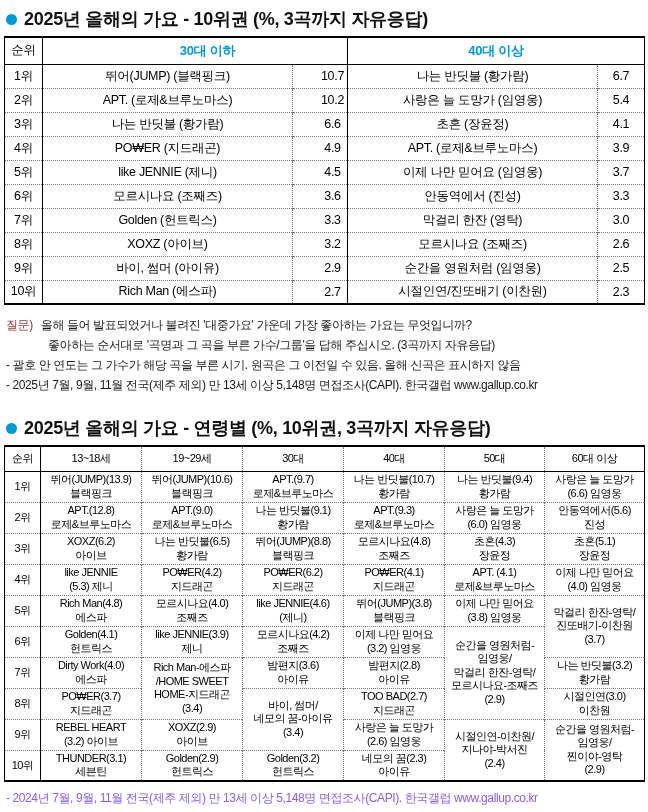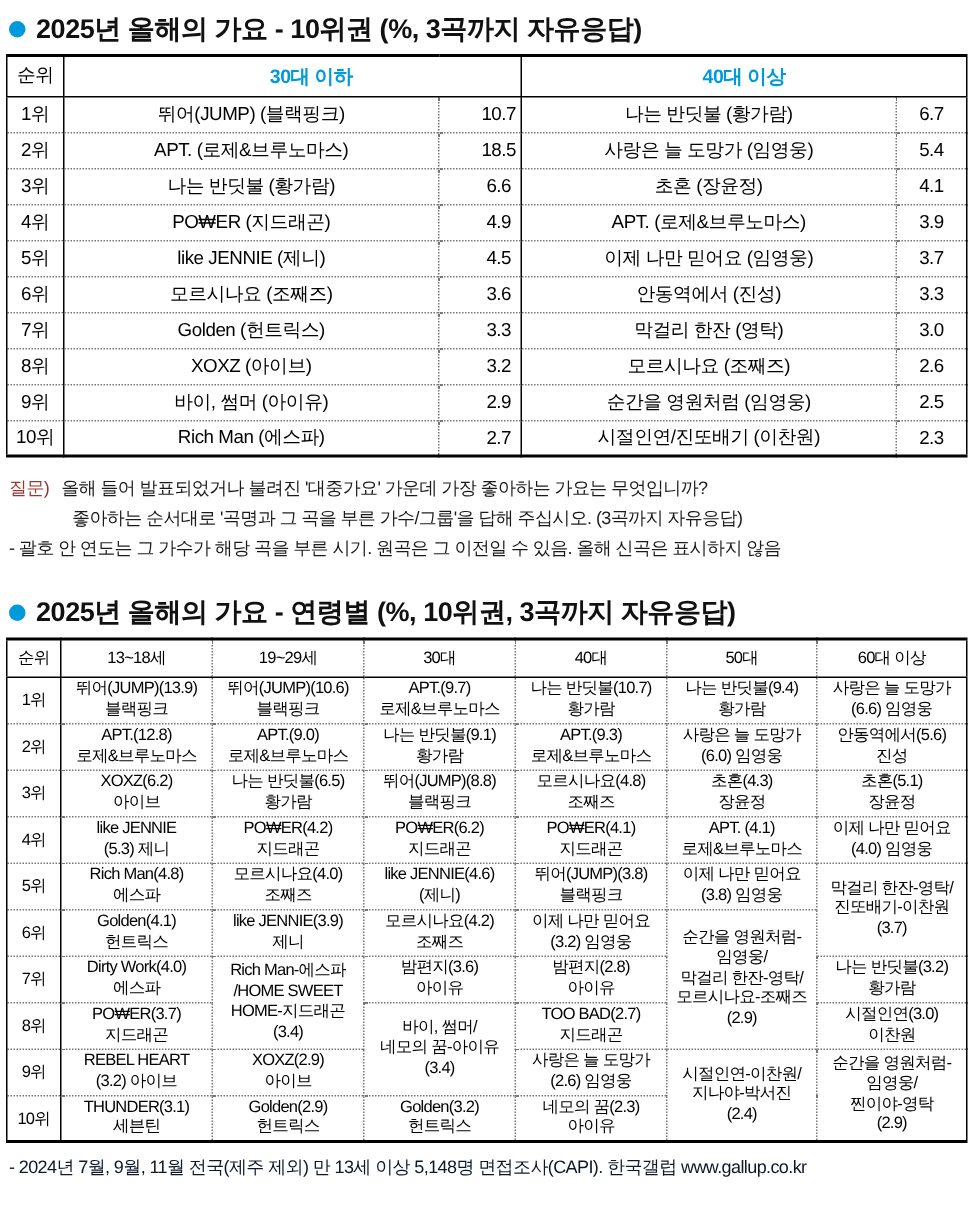--- a/index.html
+++ b/index.html
@@ -48,21 +48,21 @@
     font-size:11px;letter-spacing:-0.5px;
   }
   #t2 th{height:25px;font-weight:normal;text-align:center;vertical-align:middle;padding:0 1px;border-bottom:1.8px solid #000;}
   #t2 td{height:31px;text-align:center;vertical-align:middle;padding:1px 1px;}
   #t2 .rank-col{border-right:1px solid #000;}
   #t2 .age-col{border-right:1px dotted var(--dot);}
   #t2 .last-col{border-right:none;}
   #t2 tbody tr + tr td{border-top:1px dotted var(--dot);}
   #t2 .ln{line-height:13.5px;white-space:nowrap;}
   
-  .footnote{margin:8px 0 0 2px;font-size:12px;letter-spacing:-0.4px;color:#0f172a;}
+  .footnote{margin:8px 0 0 2px;font-size:12px;letter-spacing:-0.4px;color:#8b5cf6;}
 </style>
 </head>
 <body>
 
 <div class="page">
 
   <div class="section-title">
     <span class="bullet"></span>
     <span>2025년 올해의 가요 - 10위권 (%, 3곡까지 자유응답)</span>
   </div>
@@ -86,21 +86,21 @@
         <tr>
           <td class="b-solid">1위</td>
           <td class="b-dot">뛰어(JUMP) (블랙핑크)</td>
           <td class="b-mid">10.7</td>
           <td class="b-dot">나는 반딧불 (황가람)</td>
           <td>6.7</td>
         </tr>
         <tr>
           <td class="b-solid">2위</td>
           <td class="b-dot">APT. (로제&amp;브루노마스)</td>
-          <td class="b-mid">18.5</td>
+          <td class="b-mid">10.2</td>
           <td class="b-dot">사랑은 늘 도망가 (임영웅)</td>
           <td>5.4</td>
         </tr>
         <tr>
           <td class="b-solid">3위</td>
           <td class="b-dot">나는 반딧불 (황가람)</td>
           <td class="b-mid">6.6</td>
           <td class="b-dot">초혼 (장윤정)</td>
           <td>4.1</td>
         </tr>
@@ -156,20 +156,21 @@
       </tbody>
   </table>
 
   <div class="notes">
     <div class="q-line">
       <span class="q-label">질문)</span>
       <span>올해 들어 발표되었거나 불려진 '대중가요' 가운데 가장 좋아하는 가요는 무엇입니까?</span>
     </div>
     <div class="q-indent">좋아하는 순서대로 '곡명과 그 곡을 부른 가수/그룹'을 답해 주십시오. (3곡까지 자유응답)</div>
     <div>- 괄호 안 연도는 그 가수가 해당 곡을 부른 시기. 원곡은 그 이전일 수 있음. 올해 신곡은 표시하지 않음</div>
+    <div>- 2025년 7월, 9월, 11월 전국(제주 제외) 만 13세 이상 5,148명 면접조사(CAPI). 한국갤럽 www.gallup.co.kr</div>
   </div>
 
   <div class="gap"></div>
 
   <div class="section-title">
     <span class="bullet"></span>
     <span>2025년 올해의 가요 - 연령별 (%, 10위권, 3곡까지 자유응답)</span>
   </div>
 
   <table id="t2">

